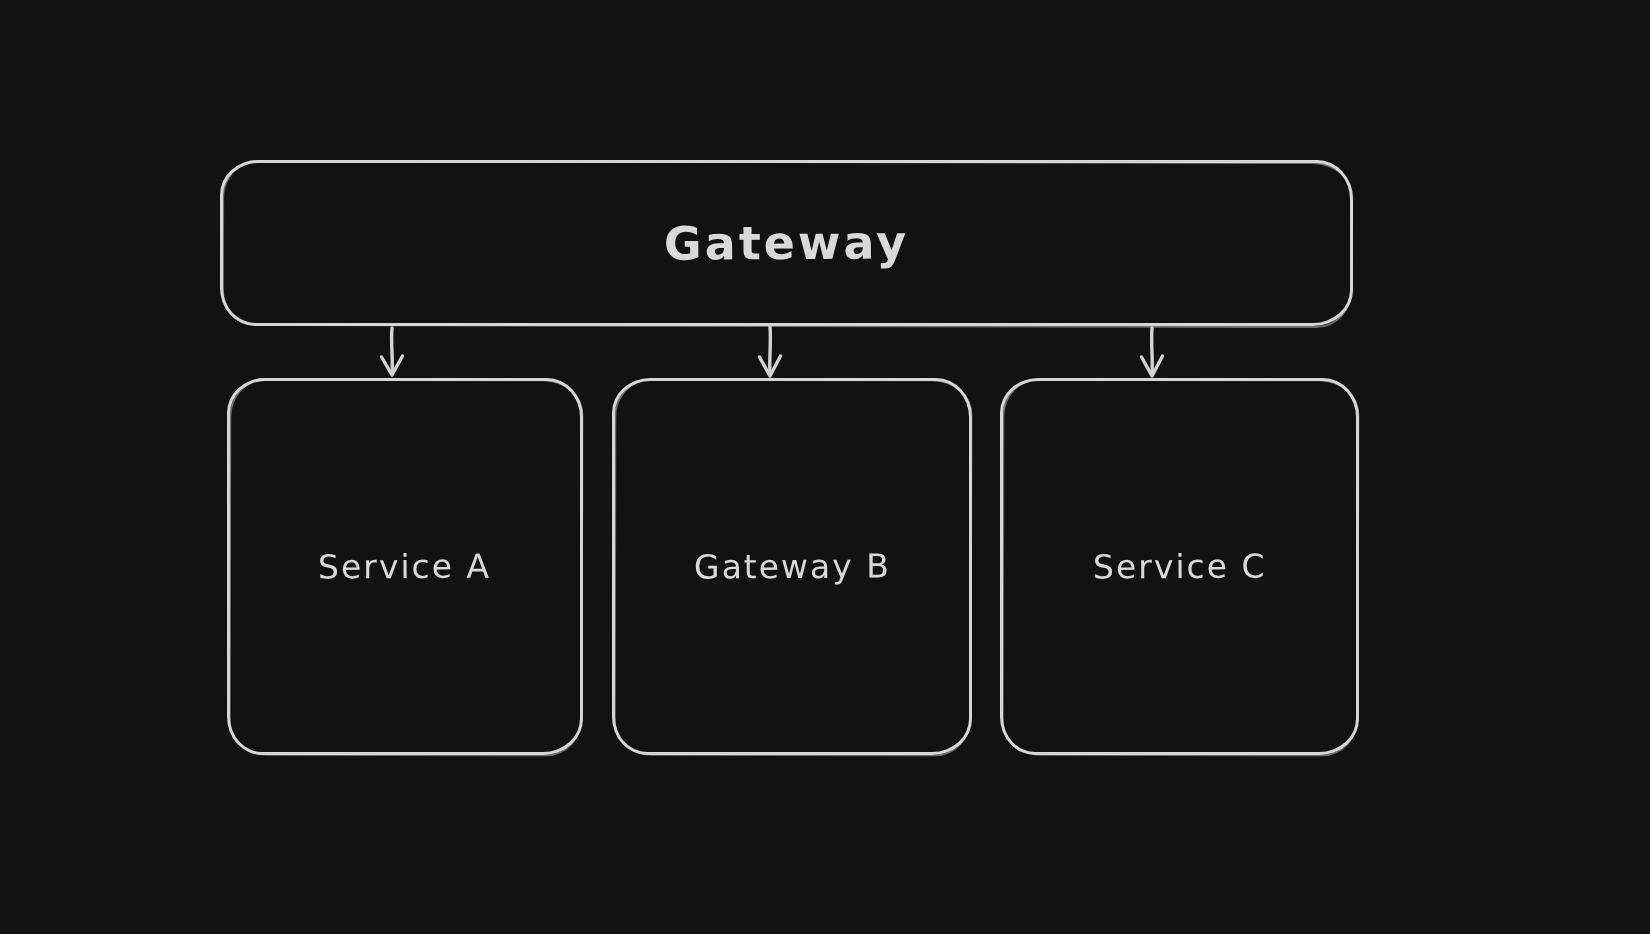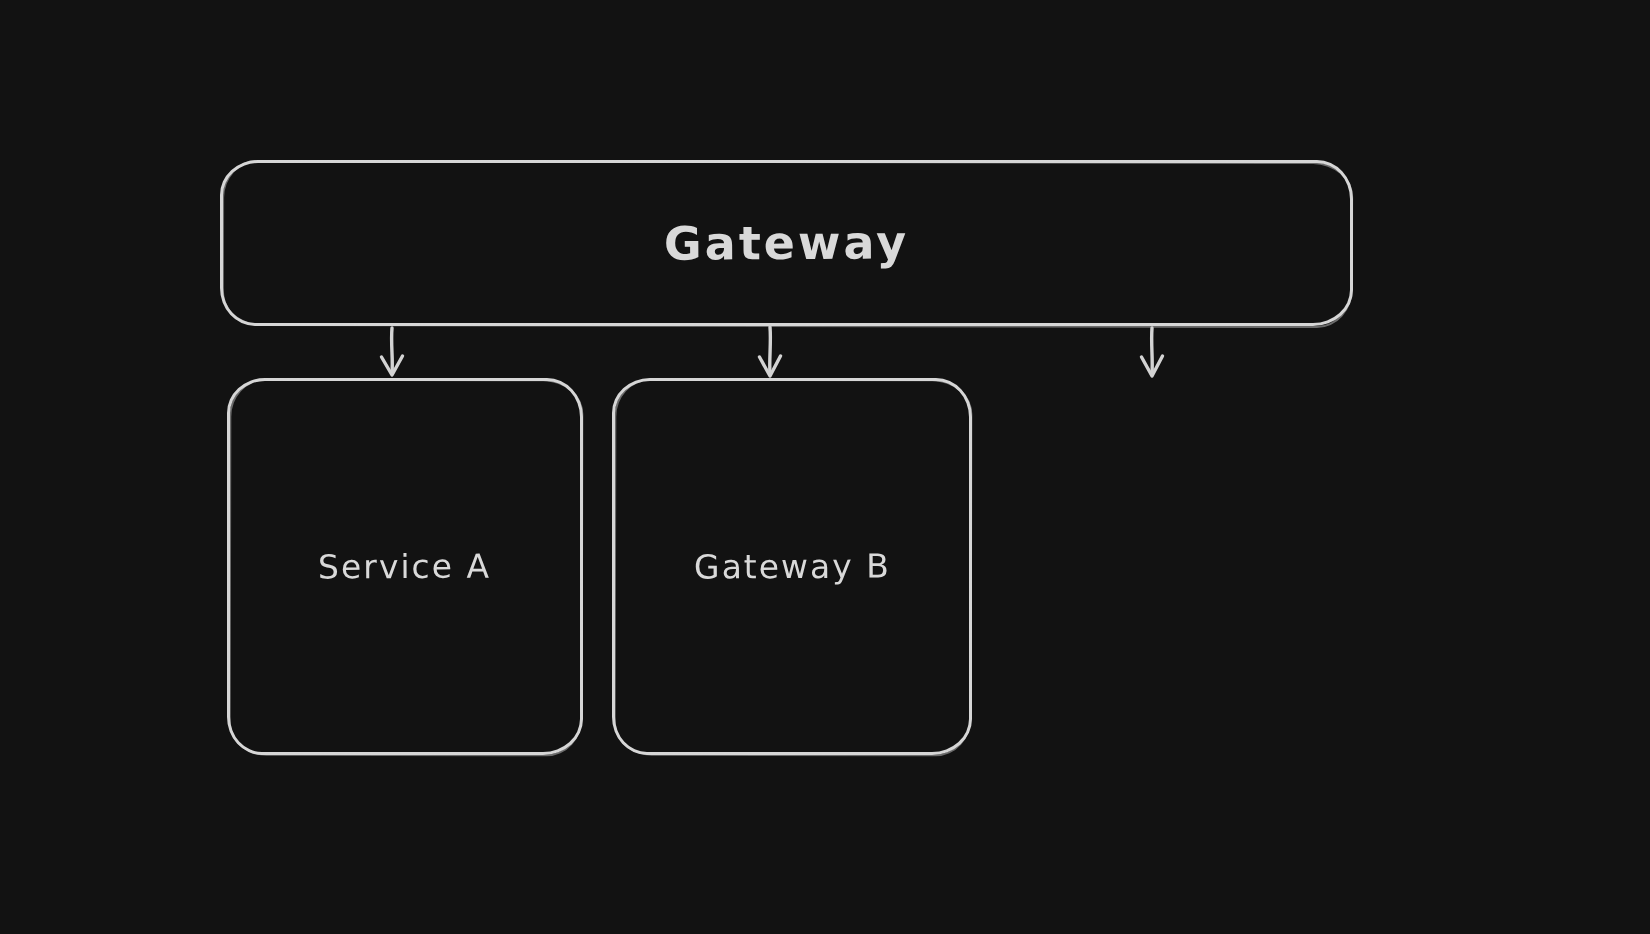--- a/index.html
+++ b/index.html
@@ -90,20 +90,23 @@
   </div>
 
   <div class="node node-service node-service-a">
     <span class="node-label service-label">Service A</span>
   </div>
 
   <div class="node node-service node-service-b">
     <span class="node-label service-label">Gateway B</span>
   </div>
 
+  <div class="node node-service node-service-c">
+    <span class="node-label service-label">Service C</span>
+  </div>
 
   <svg class="edge-layer" viewBox="0 0 1650 934">
     <g>
       <path d="M392 328 C390.6 344 393.2 359 392 373"></path>
       <path d="M381.5 357 L392 375 L402.5 356"></path>
     </g>
     <g>
       <path d="M770 327 C771.3 343 769 359 770 374"></path>
       <path d="M759.5 357 L770 376 L780.5 356"></path>
     </g>

